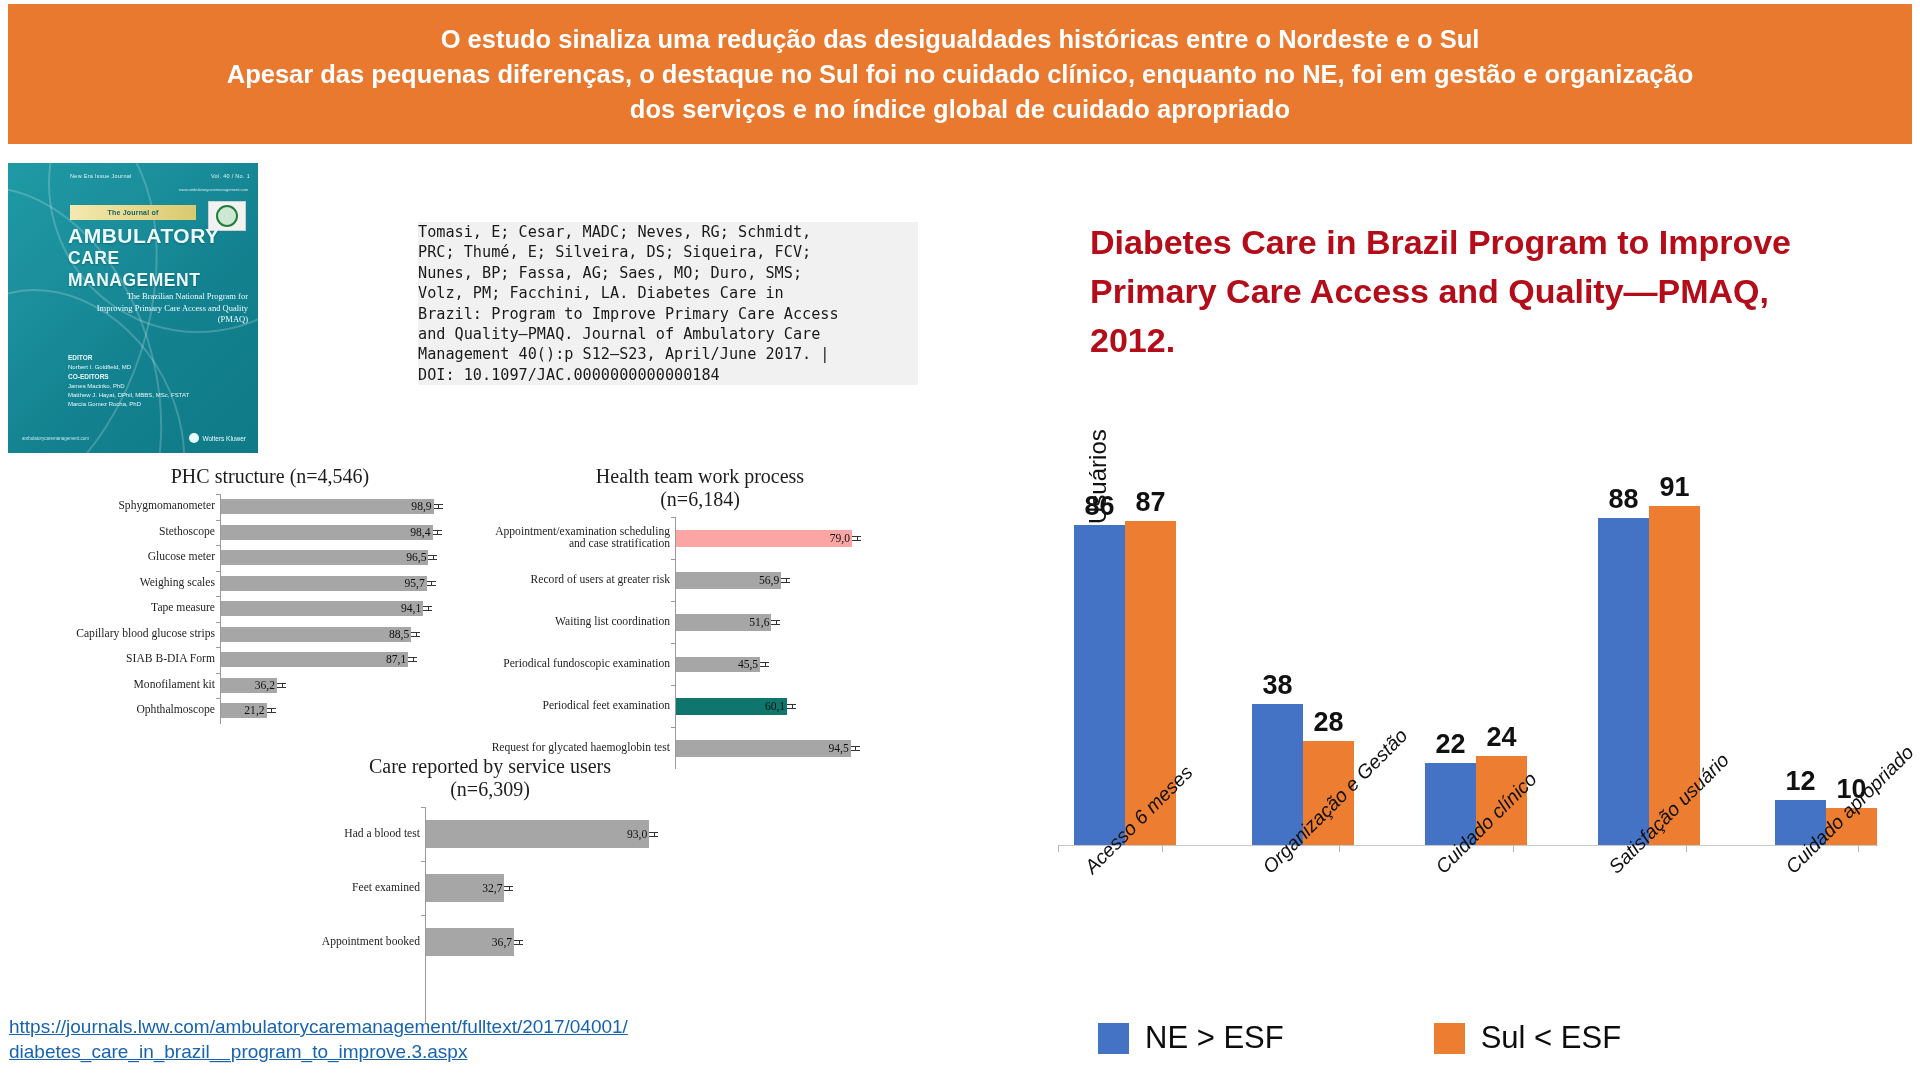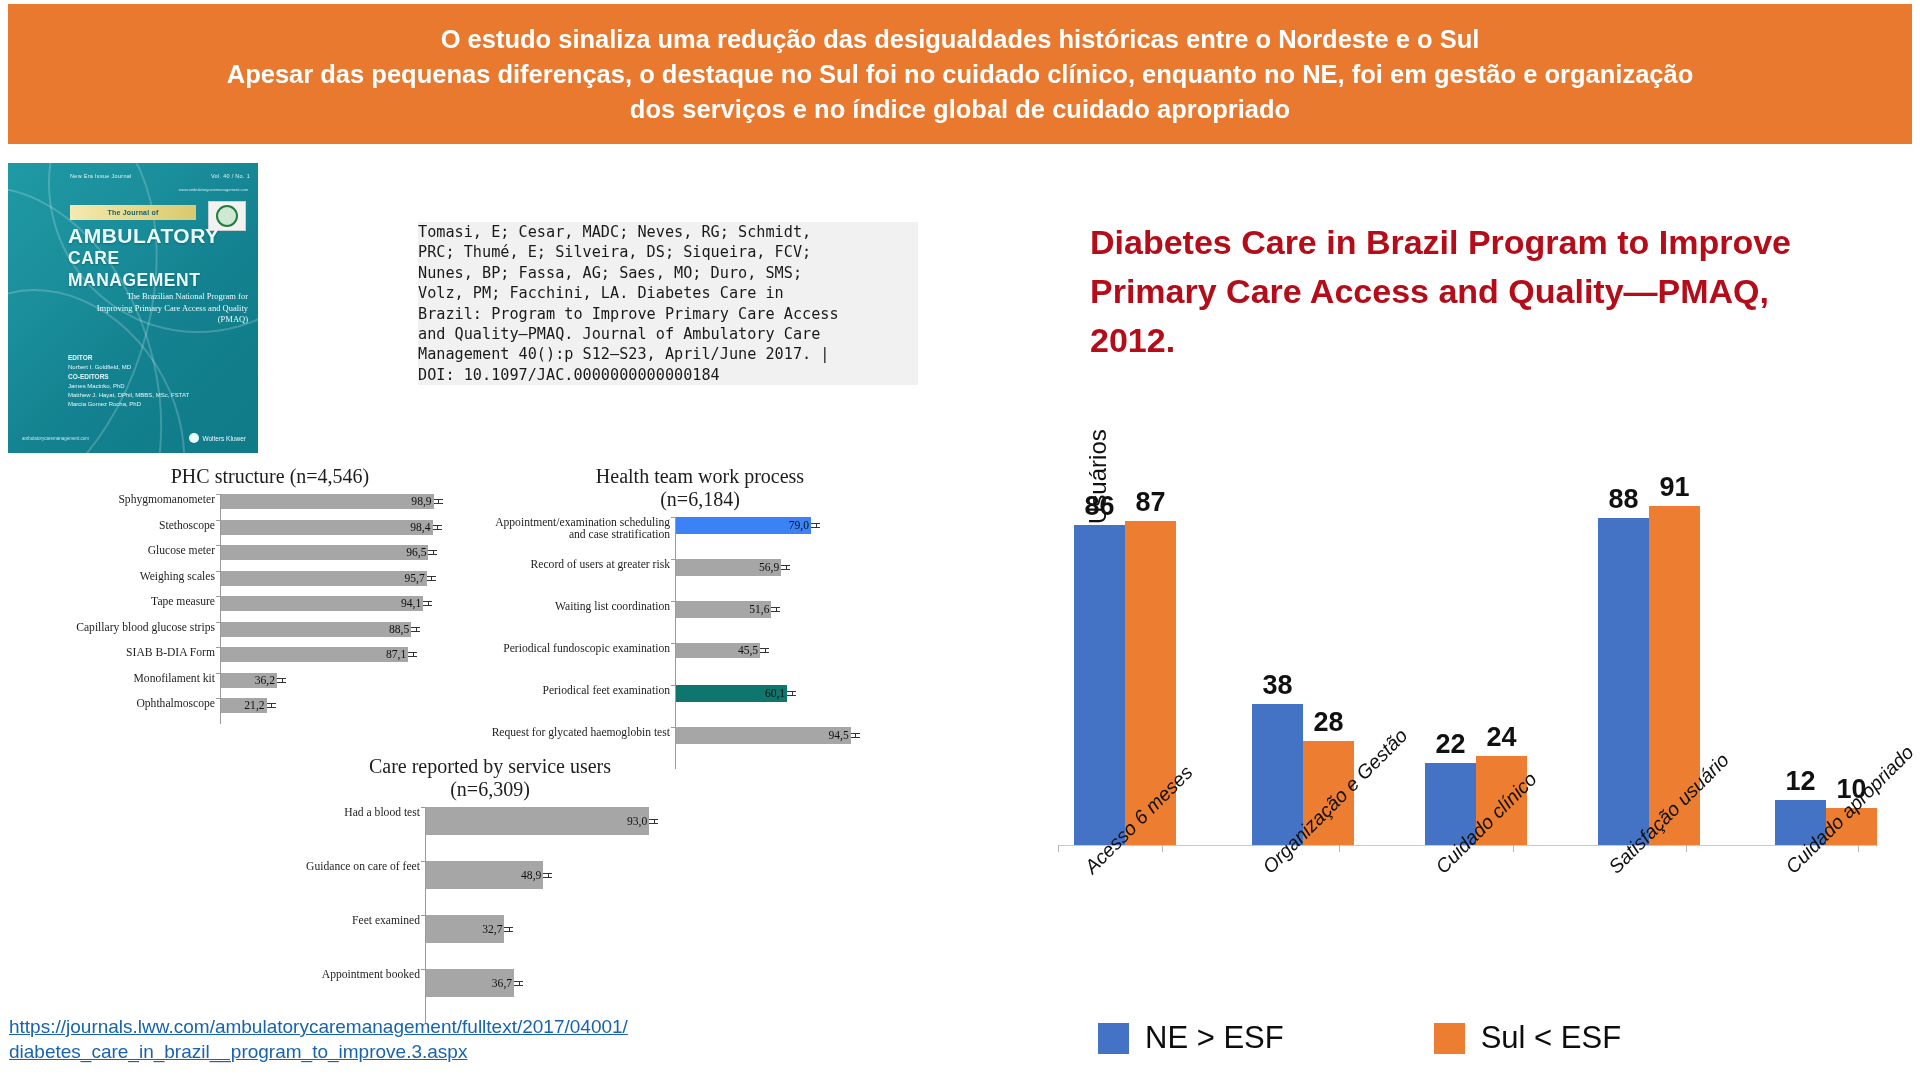--- a/index.html
+++ b/index.html
@@ -138,20 +138,21 @@
     line-height: 23px;
   }
   .gchart .gplot {
     position: relative;
     margin-top: 6px;
     border-left: 1.2px solid #9a9a9a;
   }
   .gchart .grow {
     position: relative;
     display: flex;
+    align-items: center;
   }
   .gchart .glabel {
     position: absolute;
     right: 100%;
     padding-right: 6px;
     text-align: right;
     font-family: "Liberation Serif", serif;
     font-size: 11.6px;
     line-height: 12.6px;
     color: #1d1d1d;
@@ -406,21 +407,21 @@
 
 <div class="gchart" id="chart-htwp" style="left:490px; top:465px; width:420px;">
   <div class="gtitle">
     <div>Health team work process</div>
     <div>(n=6,184)</div>
   </div>
   <div class="gplot" style="margin-left: 185px; width: 185px; height: 252px;">
       <div class="grow" style="height: 42px;">
         <div class="gtick" style="top: 0px;"></div>
         <div class="glabel two" style="width: 185px;">Appointment/examination scheduling and case stratification</div>
-        <div class="gbar" style="width: 135px; height: 17px; background: #3b82f6;">
+        <div class="gbar" style="width: 176px; height: 17px; background: #fca5a5;">
           <span class="gval">79,0</span>
           <div class="gerr"></div>
         </div>
       </div>
       <div class="grow" style="height: 42px;">
         <div class="gtick" style="top: 0px;"></div>
         <div class="glabel" style="width: 185px;">Record of users at greater risk</div>
         <div class="gbar" style="width: 105.265px; height: 17px; background: rgb(166, 166, 166);">
           <span class="gval">56,9</span>
           <div class="gerr"></div>
@@ -465,28 +466,20 @@
   <div class="gtitle">
     <div>Care reported by service users</div>
     <div>(n=6,309)</div>
   </div>
   <div class="gplot" style="margin-left: 165px; width: 240px; height: 216px;">
       <div class="grow" style="height: 54px;">
         <div class="gtick" style="top: 0px;"></div>
         <div class="glabel" style="width: 165px;">Had a blood test</div>
         <div class="gbar" style="width: 223.2px; height: 28px; background: rgb(166, 166, 166);">
           <span class="gval">93,0</span>
-          <div class="gerr"></div>
-        </div>
-      </div>
-      <div class="grow" style="height: 54px;">
-        <div class="gtick" style="top: 0px;"></div>
-        <div class="glabel" style="width: 165px;">Guidance on care of feet</div>
-        <div class="gbar" style="width: 117.36px; height: 28px; background: rgb(166, 166, 166);">
-          <span class="gval">48,9</span>
           <div class="gerr"></div>
         </div>
       </div>
       <div class="grow" style="height: 54px;">
         <div class="gtick" style="top: 0px;"></div>
         <div class="glabel" style="width: 165px;">Feet examined</div>
         <div class="gbar" style="width: 78.48px; height: 28px; background: rgb(166, 166, 166);">
           <span class="gval">32,7</span>
           <div class="gerr"></div>
         </div>

